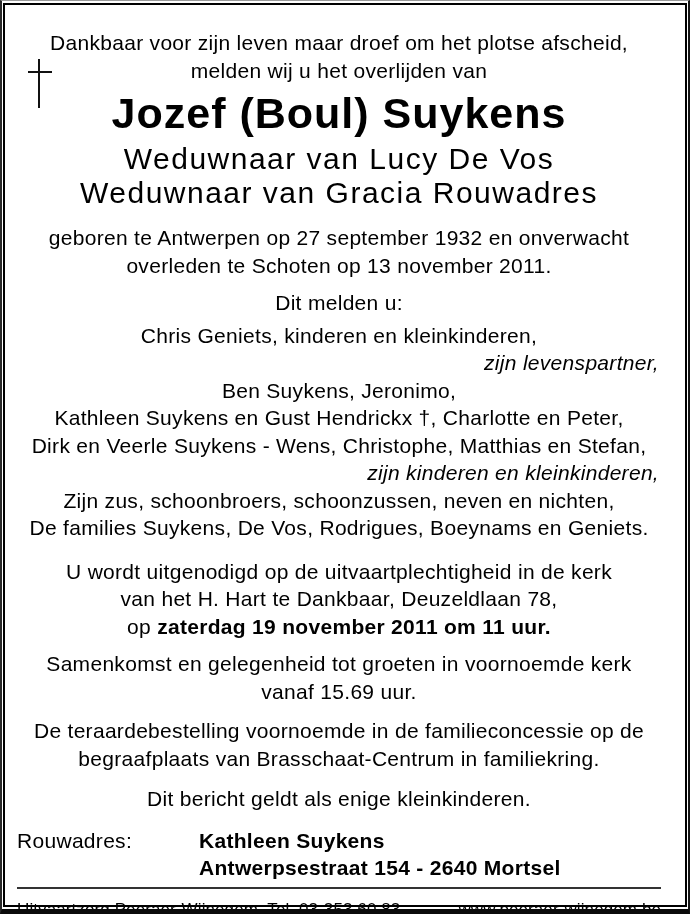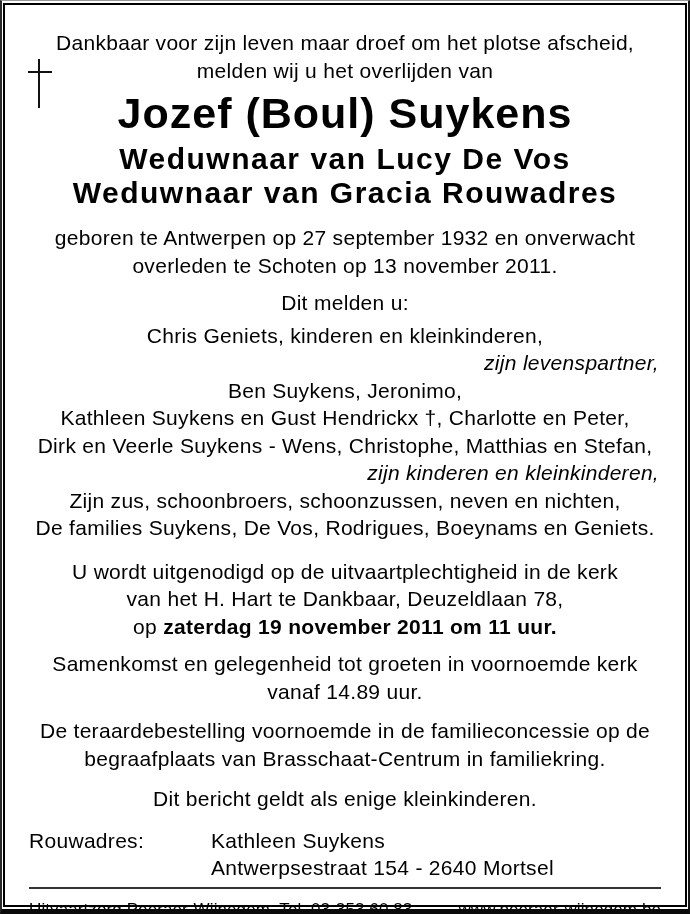--- a/index.html
+++ b/index.html
@@ -29,21 +29,21 @@
   }
   .card {
     position: absolute;
     left: 3px;
     top: 3px;
     right: 3px;
     bottom: 7px;
     border: 2px solid #000000;
     background: #ffffff;
     box-sizing: border-box;
-    padding: 24px 24px 0 24px;
+    padding: 24px 24px 0 12px;
     font-size: 21px;
     line-height: 27.5px;
     letter-spacing: 0.3px;
   }
   .center { text-align: center; }
   .left   { text-align: center; }
   .right-italic {
     text-align: right;
     font-style: italic;
     padding-right: 2px;
@@ -62,37 +62,37 @@
     line-height: 50px;
     font-weight: bold;
     letter-spacing: 1px;
     text-align: center;
   }
   .widower {
     margin: 4px 0 0 0;
     font-size: 30px;
     line-height: 34px;
     letter-spacing: 1.5px;
-    font-weight: bold;
+    font-weight: normal;
     text-align: center;
   }
   .born-died { margin: 14px 0 0 0; text-align: center; }
   .announced-label { margin: 10px 0 0 0; }
   .family { margin: 5px 0 16px 0; }
   .para-a { margin: 12px 0 0 0; }
   .para-b { margin: 10px 0 0 0; }
   .notice { margin: 13px 0 0 0; }
   .bold-part { font-weight: bold; }
   .mourning {
     margin: 14px 0 0 0;
     display: flex;
     gap: 44px;
   }
   .mourning-label { width: 138px; flex: 0 0 138px; }
-  .mourning-value { flex: 1; }
+  .mourning-value { flex: 1; font-weight: bold; }
   .rule {
     margin: 5px 0 0 0;
     border: none;
     border-top: 2px solid #333333;
     height: 0;
   }
   .footer {
     margin: 7px 0 0 0;
     display: flex;
     justify-content: space-between;
@@ -146,21 +146,21 @@
 
     <p class="para-a center">
       <span>U wordt uitgenodigd op de uitvaartplechtigheid in de kerk</span><br>
       <span>van het H. Hart te Dankbaar, Deuzeldlaan 78,</span><br>
       <span>op</span>
       <span class="bold-part">zaterdag 19 november 2011 om 11 uur.</span>
     </p>
 
     <p class="para-b center">
       <span>Samenkomst en gelegenheid tot groeten in voornoemde kerk</span><br>
-      <span>vanaf 14.89 uur.</span>
+      <span>vanaf 15.69 uur.</span>
     </p>
 
     <p class="para-a center">
       <span>De teraardebestelling voornoemde in de familieconcessie op de</span><br>
       <span>begraafplaats van Brasschaat-Centrum in familiekring.</span>
     </p>
 
     <p class="notice center">Dit bericht geldt als enige kleinkinderen.</p>
 
     <div class="mourning">

